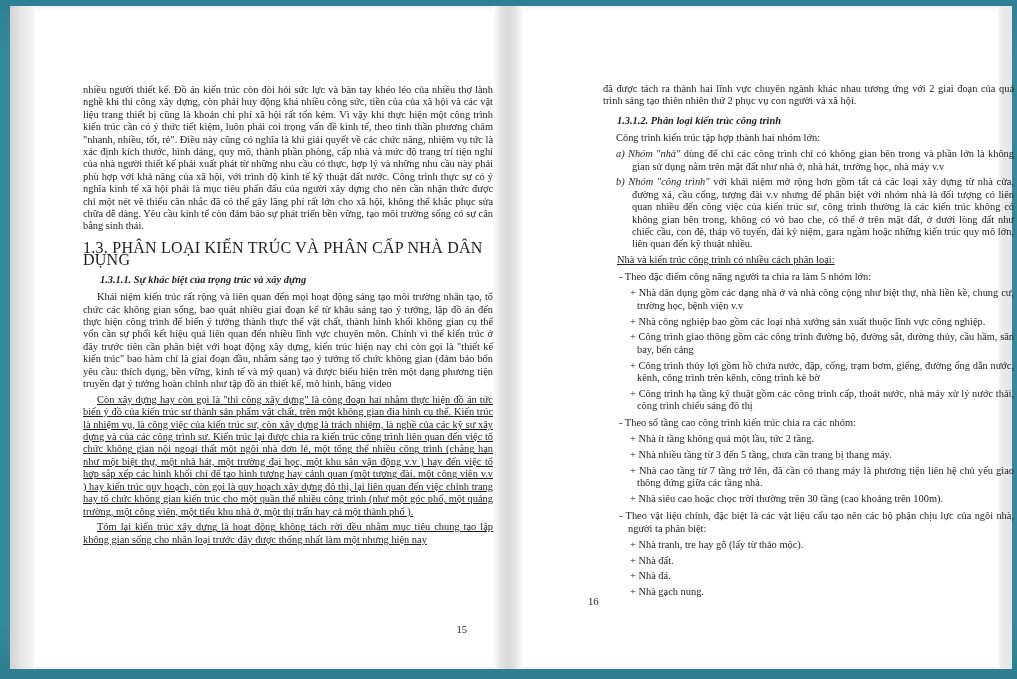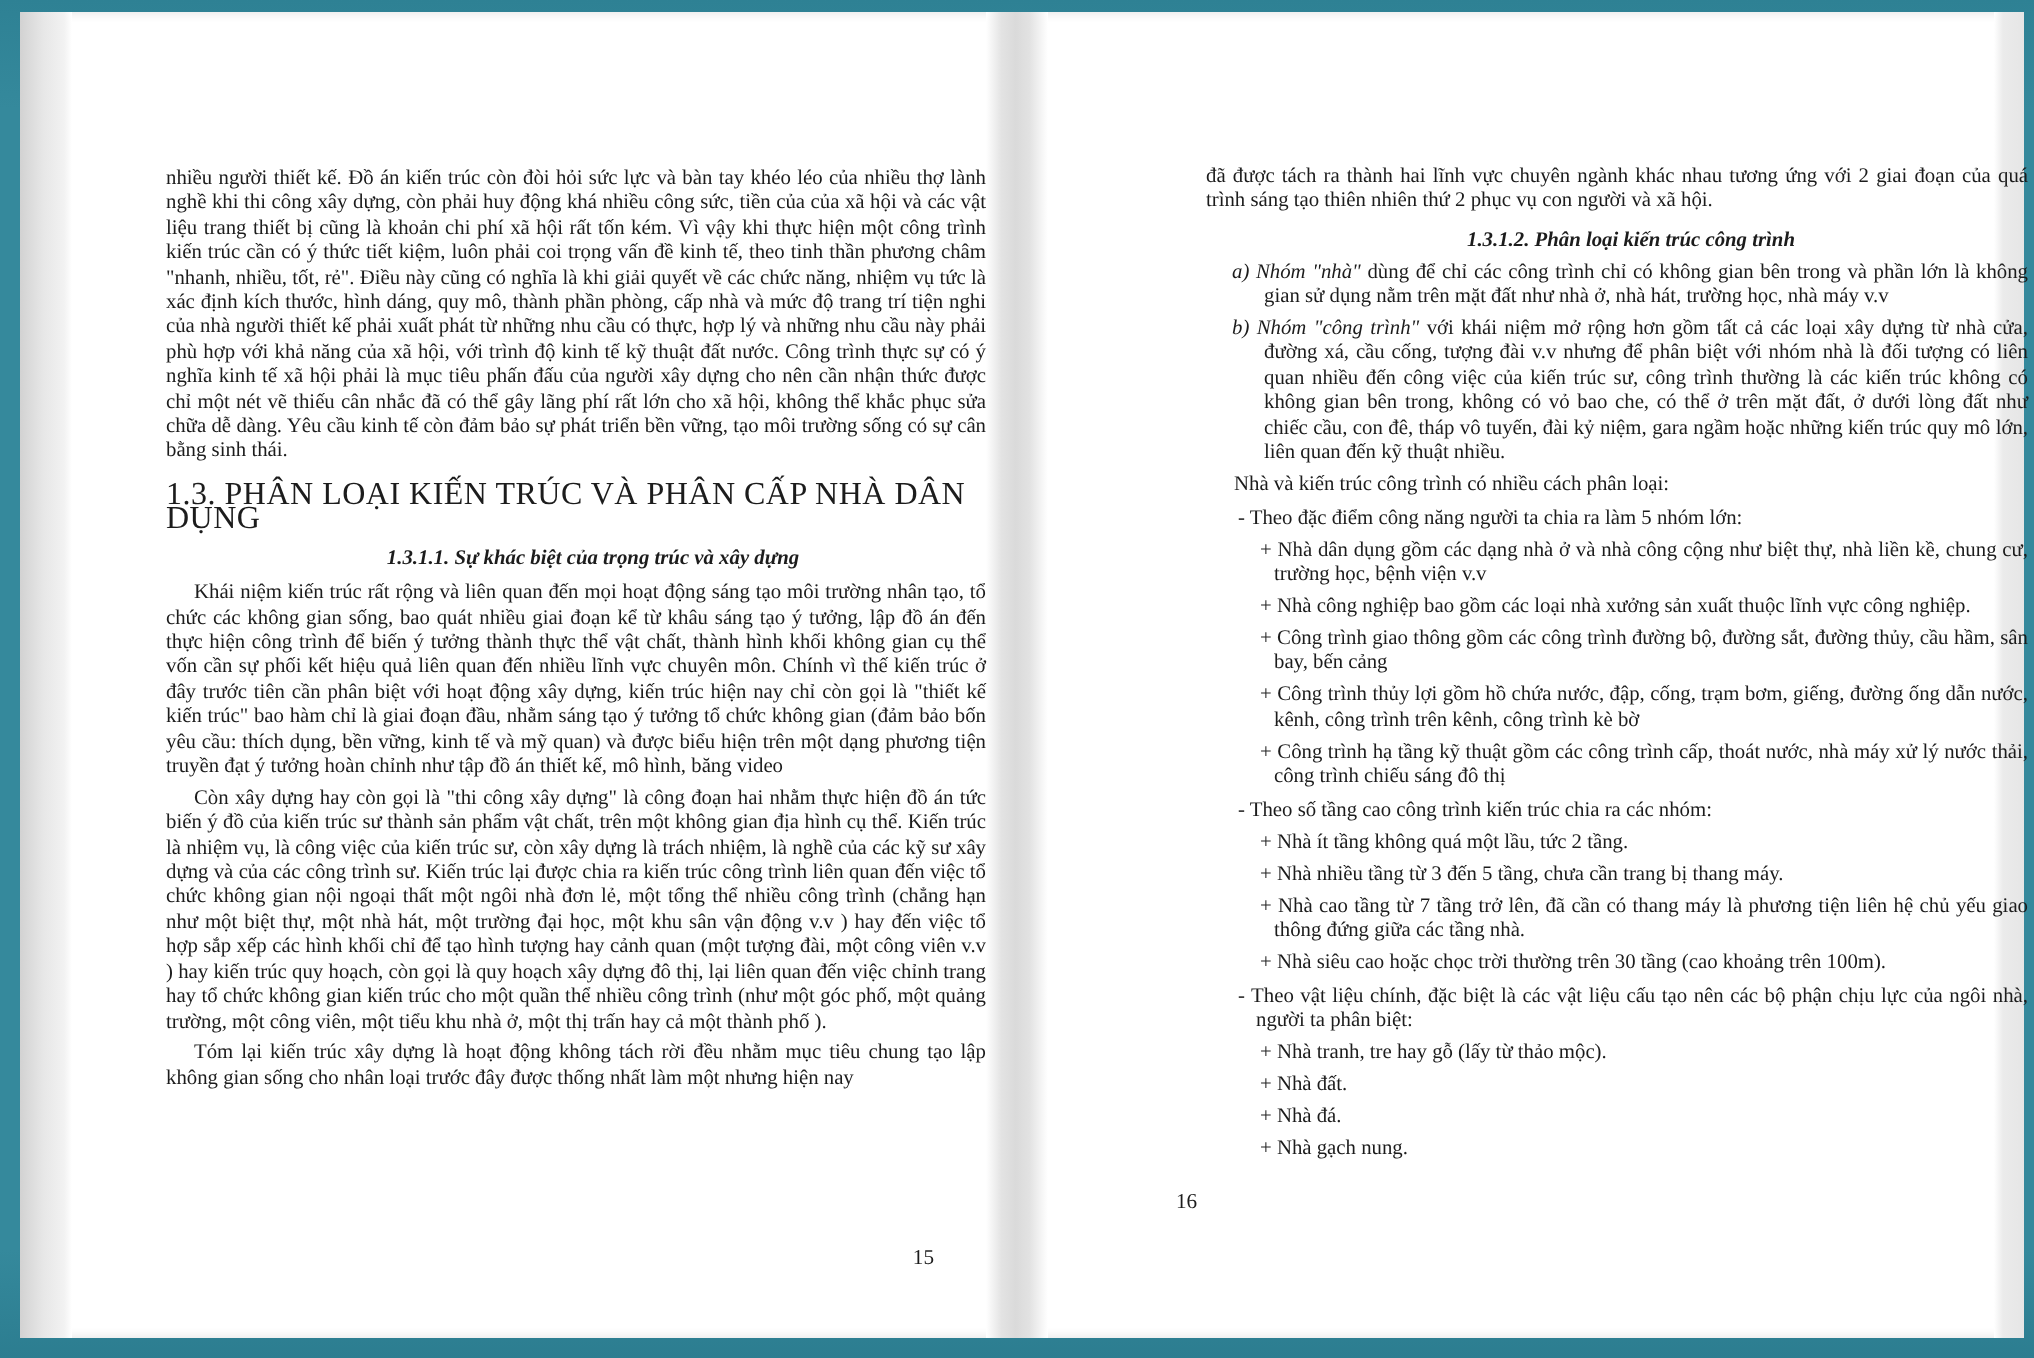--- a/index.html
+++ b/index.html
@@ -28,31 +28,31 @@
     background: linear-gradient(90deg, #ffffff 0%, #e3e3e3 25%, #dadada 48%, #e2e2e2 70%, #ffffff 100%);
   }
   .text-col {
     position:absolute; top:84px; width:410px;
     font-size:10.4px; line-height:12.4px; text-align:justify;
   }
   .text-col-left  { left:83px;  }
   .text-col-right { left:603px; width:411px; top:83px; }
 
   .text-col p { margin:0; text-indent:14px; }
-  .text-col p + p, .text-col .sp { margin-top:3.5px; }
+  .text-col p + p, .text-col .sp { margin-top:3.5px;text-decoration:underline; }
   .text-col p.cont { text-indent:0; }
 
   .h-section {
     margin:9px 0 0 0; font-size:16px; letter-spacing:0.25px; text-align:left;
   }
   .h-sub {
     margin:8px 0 0 17px; font-weight:bold; text-align:left;
   }
   .h-subsub {
-    margin:7px 0 0 17px; font-weight:bold; font-style:italic; text-align:center;
+    margin:7px 0 0 17px; font-weight:bold; font-style:italic; text-align:left;
   }
   .text-col .after-h { margin-top:5px; }
 
   .item-ab {
     margin:3.5px 0 0 13px; padding-left:16px; text-indent:-16px;
   }
   .item-ab .lead { font-style:italic; }
 
   .dash-item {
     margin:4.5px 0 0 16px; padding-left:9px; text-indent:-9px;
@@ -88,20 +88,21 @@
 
   <p>Tóm lại kiến trúc xây dựng là hoạt động không tách rời đều nhằm mục tiêu chung tạo lập không gian sống cho nhân loại trước đây được thống nhất làm một nhưng hiện nay</p>
 </div>
 <div class="pagenum pagenum-left">15</div>
 
 <div class="text-col text-col-right">
   <p class="cont">đã được tách ra thành hai lĩnh vực chuyên ngành khác nhau tương ứng với 2 giai đoạn của quá trình sáng tạo thiên nhiên thứ 2 phục vụ con người và xã hội.</p>
 
   <div class="h-subsub" style="margin-left:14px;">1.3.1.2. Phân loại kiến trúc công trình</div>
 
+  <p class="after-h" style="text-indent:13px;">Công trình kiến trúc tập hợp thành hai nhóm lớn:</p>
 
   <div class="item-ab"><span class="lead">a) Nhóm "nhà"</span><span> dùng để chỉ các công trình chỉ có không gian bên trong và phần lớn là không gian sử dụng nằm trên mặt đất như nhà ở, nhà hát, trường học, nhà máy v.v</span></div>
 
   <div class="item-ab"><span class="lead">b) Nhóm "công trình"</span><span> với khái niệm mở rộng hơn gồm tất cả các loại xây dựng từ nhà cửa, đường xá, cầu cống, tượng đài v.v  nhưng để phân biệt với nhóm nhà là đối tượng có liên quan nhiều đến công việc của kiến trúc sư, công trình thường là các kiến trúc không có không gian bên trong, không có vỏ bao che, có thể ở trên mặt đất, ở dưới lòng đất như chiếc cầu, con đê, tháp vô tuyến, đài kỷ niệm, gara ngầm  hoặc những kiến trúc quy mô lớn, liên quan đến kỹ thuật nhiều.</span></div>
 
   <p class="sp">Nhà và kiến trúc công trình có nhiều cách phân loại:</p>
 
   <div class="dash-item">- Theo đặc điểm công năng người ta chia ra làm 5 nhóm lớn:</div>
   <div class="plus-item">+ Nhà dân dụng gồm các dạng nhà ở và nhà công cộng như biệt thự, nhà liền kề, chung cư, trường học, bệnh viện v.v</div>
   <div class="plus-item">+ Nhà công nghiệp bao gồm các loại nhà xưởng sản xuất thuộc lĩnh vực công nghiệp.</div>

